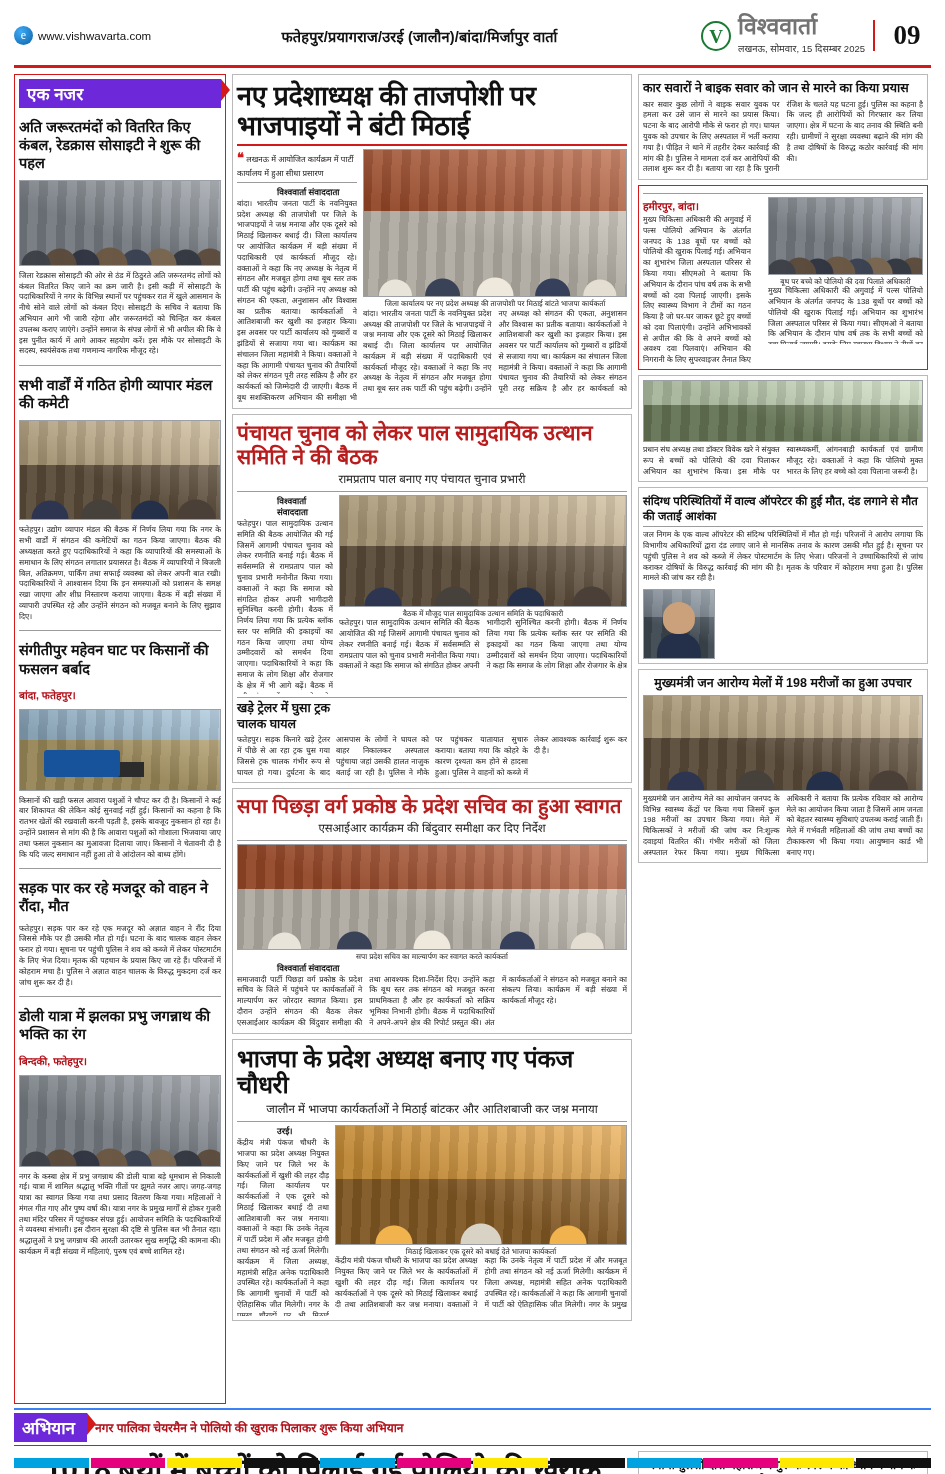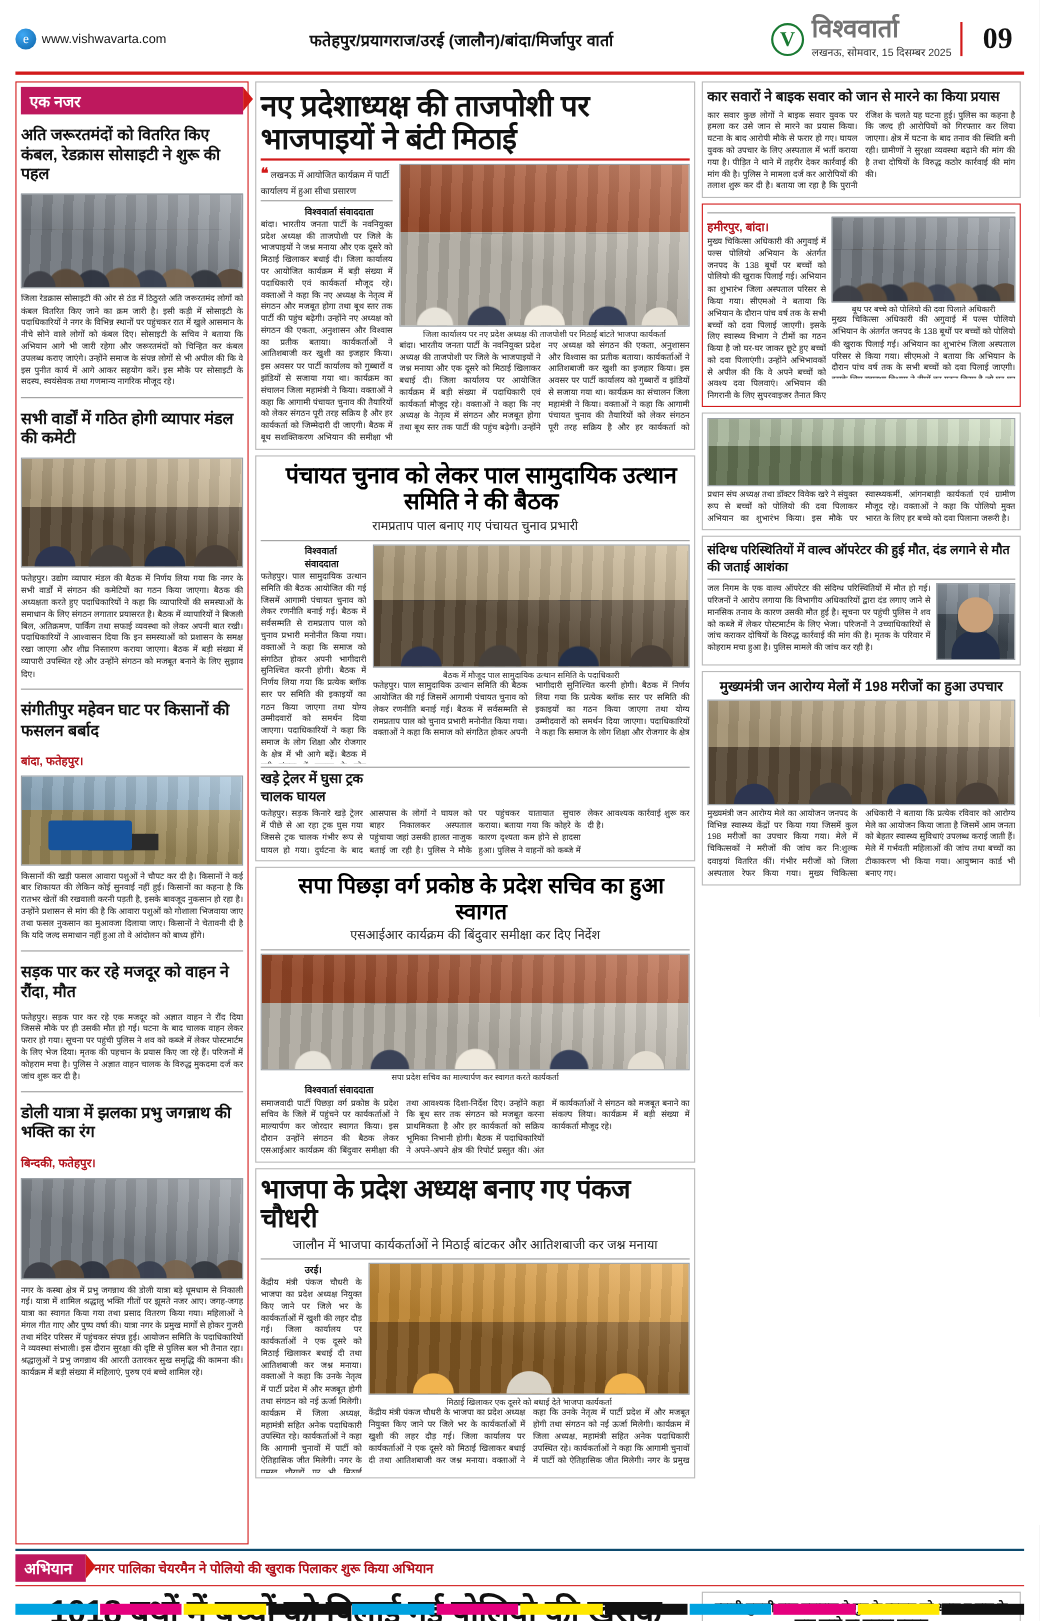--- a/index.html
+++ b/index.html
@@ -73,44 +73,44 @@
   .col-mid   { width: 400px; }
   .col-right { width: 290px; }
   .col { display: flex; flex-direction: column; gap: 5px; }
 
   
   .box { border: 1px solid #b9b9b9; padding: 4px; }
   .box-red { border: 1px solid #d21a1a; }
 
   .ribbon {
     display: inline-block;
-    background: #be185d; color: #fff;
-    font-size: 14px; font-weight: bold;
+    background: #6d28d9; color: #fff;
+    font-size: 17px; font-weight: bold;
     padding: 2.5px 12px 3px 8px;
     position: relative;
     margin-bottom: 3px;
   }
   .ribbon:after {
     content: ""; position: absolute; right: -9px; top: 0;
     border-left: 9px solid #d21a1a;
     border-top: 11px solid transparent;
     border-bottom: 11px solid transparent;
   }
 
   h2.head {
     font-size: 14.5px; line-height: 1.25; margin: 2px 0 3px 0;
     color: #111; font-weight: bold;
   }
   h1.bighead {
     font-size: 27px; line-height: 1.12; margin: 2px 0 3px 0;
     color: #111; font-weight: bold; letter-spacing: -.3px;
   }
   h1.midhead {
-    font-size: 21px; line-height: 1.15; margin: 2px 0 3px 11px;
-    color: #000000; font-weight: bold; text-align: center;
+    font-size: 21px; line-height: 1.15; margin: 2px 0 3px 0;
+    color: #b91c1c; font-weight: bold;
   }
   .subhead {
     font-size: 11.5px; color: #222; margin: 0 0 4px 0; line-height:1.3;
   }
   .subhead.center { text-align: center; }
   .kicker {
     font-size: 10.5px; color: #b3121b; font-weight: bold; margin: 2px 0;
   }
   .byline {
     font-size: 8.5px; font-weight: bold; color: #111; margin-bottom: 2px; margin-left: 40px;
@@ -190,21 +190,21 @@
       radial-gradient(circle at 80% 100%, #f0b34e 0 18px, transparent 19px);
   }
   .cap {
     font-size: 7.4px; color: #222; text-align: center;
     margin-top: 2px; line-height: 1.25;
   }
 
   
   .campaign-bar {
     display: flex; align-items: center; gap: 8px;
-    border-top: 2px solid #0c4a6e; border-bottom: 1px solid #d21a1a;
+    border-top: 2px solid #3b82f6; border-bottom: 1px solid #d21a1a;
     padding: 3px 0; margin-top: 4px;
   }
   .campaign-bar .ribbon { margin-bottom: 0; }
   .campaign-bar .txt {
     font-size: 12px; font-weight: bold; color: #b3121b;
   }
   .bottom-wrap { display: flex; gap: 6px; margin-top: 5px; }
   .bottom-left { width: 618px; }
   .bottom-right { width: 290px; }
 
@@ -349,37 +349,37 @@
         <div class="body c2" style="max-height:318px">कार सवार कुछ लोगों ने बाइक सवार युवक पर हमला कर उसे जान से मारने का प्रयास किया। घटना के बाद आरोपी मौके से फरार हो गए। घायल युवक को उपचार के लिए अस्पताल में भर्ती कराया गया है। पीड़ित ने थाने में तहरीर देकर कार्रवाई की मांग की है। पुलिस ने मामला दर्ज कर आरोपियों की तलाश शुरू कर दी है। बताया जा रहा है कि पुरानी रंजिश के चलते यह घटना हुई। पुलिस का कहना है कि जल्द ही आरोपियों को गिरफ्तार कर लिया जाएगा। क्षेत्र में घटना के बाद तनाव की स्थिति बनी रही। ग्रामीणों ने सुरक्षा व्यवस्था बढ़ाने की मांग की है तथा दोषियों के विरुद्ध कठोर कार्रवाई की मांग की।</div>
       </div>
 
       <div class="box box-red">
         <div class="thinline"></div>
         <div style="display:flex; gap:5px;">
           <div style="width:108px;">
             <div class="kicker">हमीरपुर, बांदा।</div>
             <div class="body" style="max-height:150px">मुख्य चिकित्सा अधिकारी की अगुवाई में पल्स पोलियो अभियान के अंतर्गत जनपद के 138 बूथों पर बच्चों को पोलियो की खुराक पिलाई गई। अभियान का शुभारंभ जिला अस्पताल परिसर से किया गया। सीएमओ ने बताया कि अभियान के दौरान पांच वर्ष तक के सभी बच्चों को दवा पिलाई जाएगी। इसके लिए स्वास्थ्य विभाग ने टीमों का गठन किया है जो घर-घर जाकर छूटे हुए बच्चों को दवा पिलाएंगी। उन्होंने अभिभावकों से अपील की कि वे अपने बच्चों को अवश्य दवा पिलवाएं। अभियान की निगरानी के लिए सुपरवाइजर तैनात किए गए हैं।</div>
           </div>
-          <div style="flex:1;">
+          <div style="flex:1;margin-left:12px;">
             <div class="photo crowd" style="height:78px"></div>
             <div class="cap">बूथ पर बच्चे को पोलियो की दवा पिलाते अधिकारी</div>
             <div class="body" style="max-height:58px">मुख्य चिकित्सा अधिकारी की अगुवाई में पल्स पोलियो अभियान के अंतर्गत जनपद के 138 बूथों पर बच्चों को पोलियो की खुराक पिलाई गई। अभियान का शुभारंभ जिला अस्पताल परिसर से किया गया। सीएमओ ने बताया कि अभियान के दौरान पांच वर्ष तक के सभी बच्चों को दवा पिलाई जाएगी। इसके लिए स्वास्थ्य विभाग ने टीमों का गठन किया है जो घर-घर जाकर छूटे हुए बच्चों को दवा पिलाएंगी। उन्होंने अभिभावकों से अपील की कि वे अपने बच्चों को अवश्य दवा पिलवाएं। अभियान की निगरानी के लिए सुपरवाइजर तैनात किए गए हैं।</div>
           </div>
         </div>
       </div>
 
       <div class="box">
         <div class="photo green" style="height:62px"></div>
         <div class="body c2" style="max-height:36px; margin-top:3px;">प्रधान संघ अध्यक्ष तथा डॉक्टर विवेक खरे ने संयुक्त रूप से बच्चों को पोलियो की दवा पिलाकर अभियान का शुभारंभ किया। इस मौके पर स्वास्थ्यकर्मी, आंगनबाड़ी कार्यकर्ता एवं ग्रामीण मौजूद रहे। वक्ताओं ने कहा कि पोलियो मुक्त भारत के लिए हर बच्चे को दवा पिलाना जरूरी है।</div>
       </div>
 
       <div class="box">
         <h2 class="head" style="font-size:11.5px">संदिग्ध परिस्थितियों में वाल्व ऑपरेटर की हुई मौत, दंड लगाने से मौत की जताई आशंका</h2>
         <div class="thinline"></div>
-        <div style="display:flex; gap:5px;">
+        <div style="display:flex; gap:5px;flex-direction:column;">
           <div style="flex:1;">
             <div class="body" style="max-height:140px">जल निगम के एक वाल्व ऑपरेटर की संदिग्ध परिस्थितियों में मौत हो गई। परिजनों ने आरोप लगाया कि विभागीय अधिकारियों द्वारा दंड लगाए जाने से मानसिक तनाव के कारण उसकी मौत हुई है। सूचना पर पहुंची पुलिस ने शव को कब्जे में लेकर पोस्टमार्टम के लिए भेजा। परिजनों ने उच्चाधिकारियों से जांच कराकर दोषियों के विरुद्ध कार्रवाई की मांग की है। मृतक के परिवार में कोहराम मचा हुआ है। पुलिस मामले की जांच कर रही है।</div>
           </div>
           <div style="width:72px;">
             <div class="photo portrait" style="height:70px"></div>
           </div>
         </div>
       </div>
 
       <div class="box">

